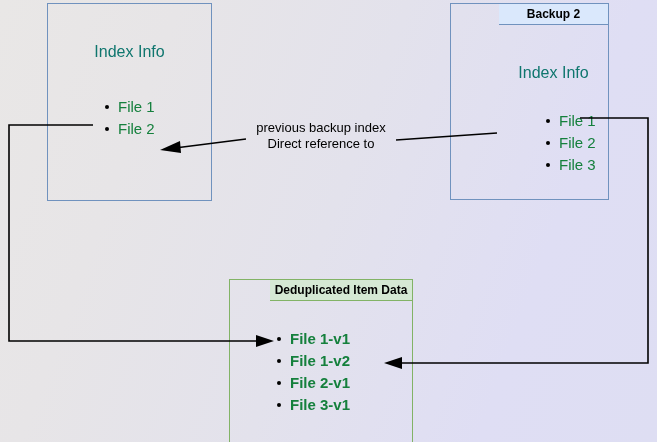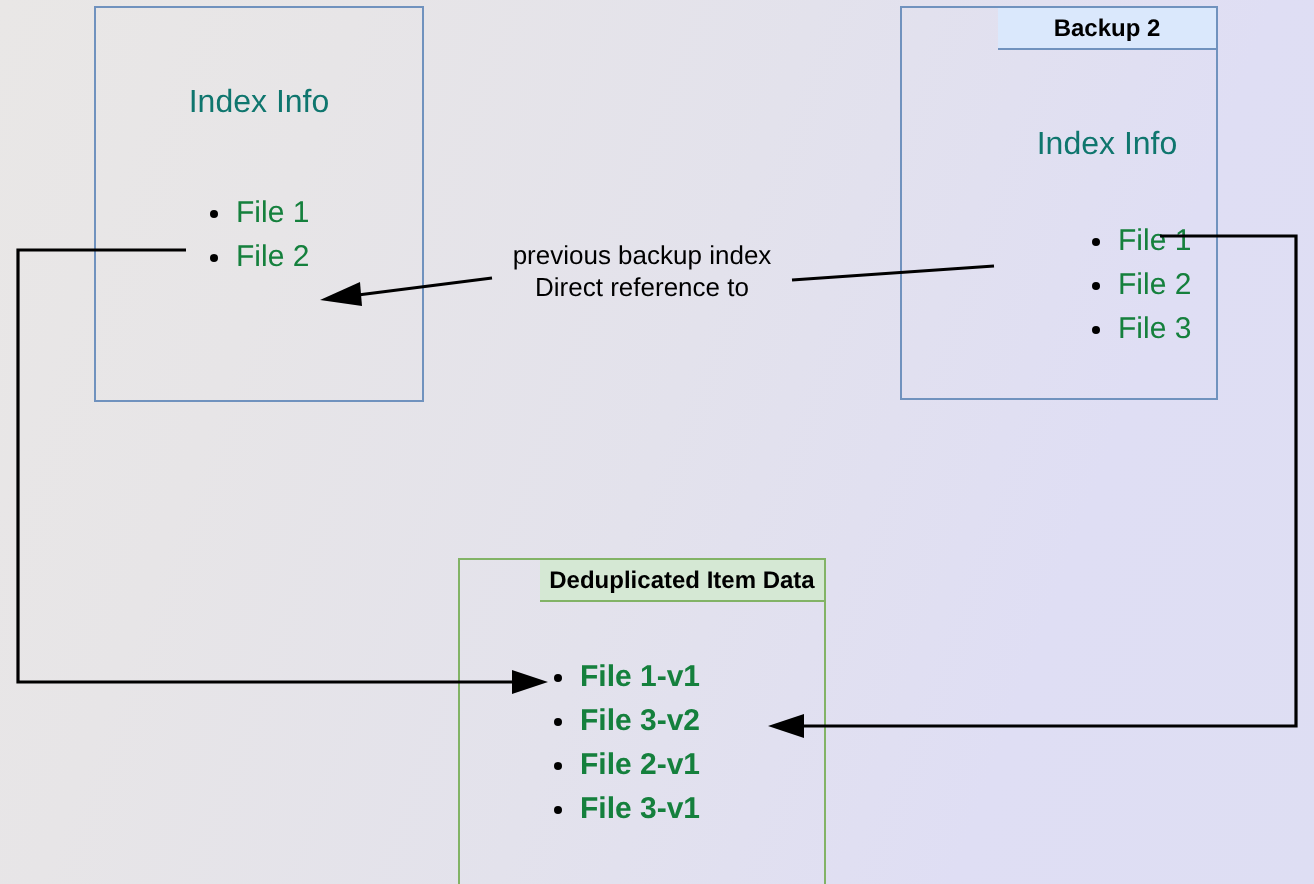--- a/index.html
+++ b/index.html
@@ -143,21 +143,21 @@
         <li>File 3</li>
       </ul>
     </div>
   </div>
 
   <div class="box green" id="dedup-box" style="left:229px; top:279px; width:184px; height:166px;">
     <div class="box-header">Deduplicated Item Data</div>
     <div class="box-body">
       <ul class="item-list" style="left:45px; top:27px;font-weight:bold;">
         <li>File 1-v1</li>
-        <li>File 3-v2</li>
+        <li>File 1-v2</li>
         <li>File 2-v1</li>
         <li>File 3-v1</li>
       </ul>
     </div>
   </div>
 
   <svg id="connectors" viewBox="0 0 657 442">
 
     <path d="M 93 125 L 9 125 L 9 341 L 258 341"></path>
     <polygon points="274,341 256,335 256,347"></polygon>

